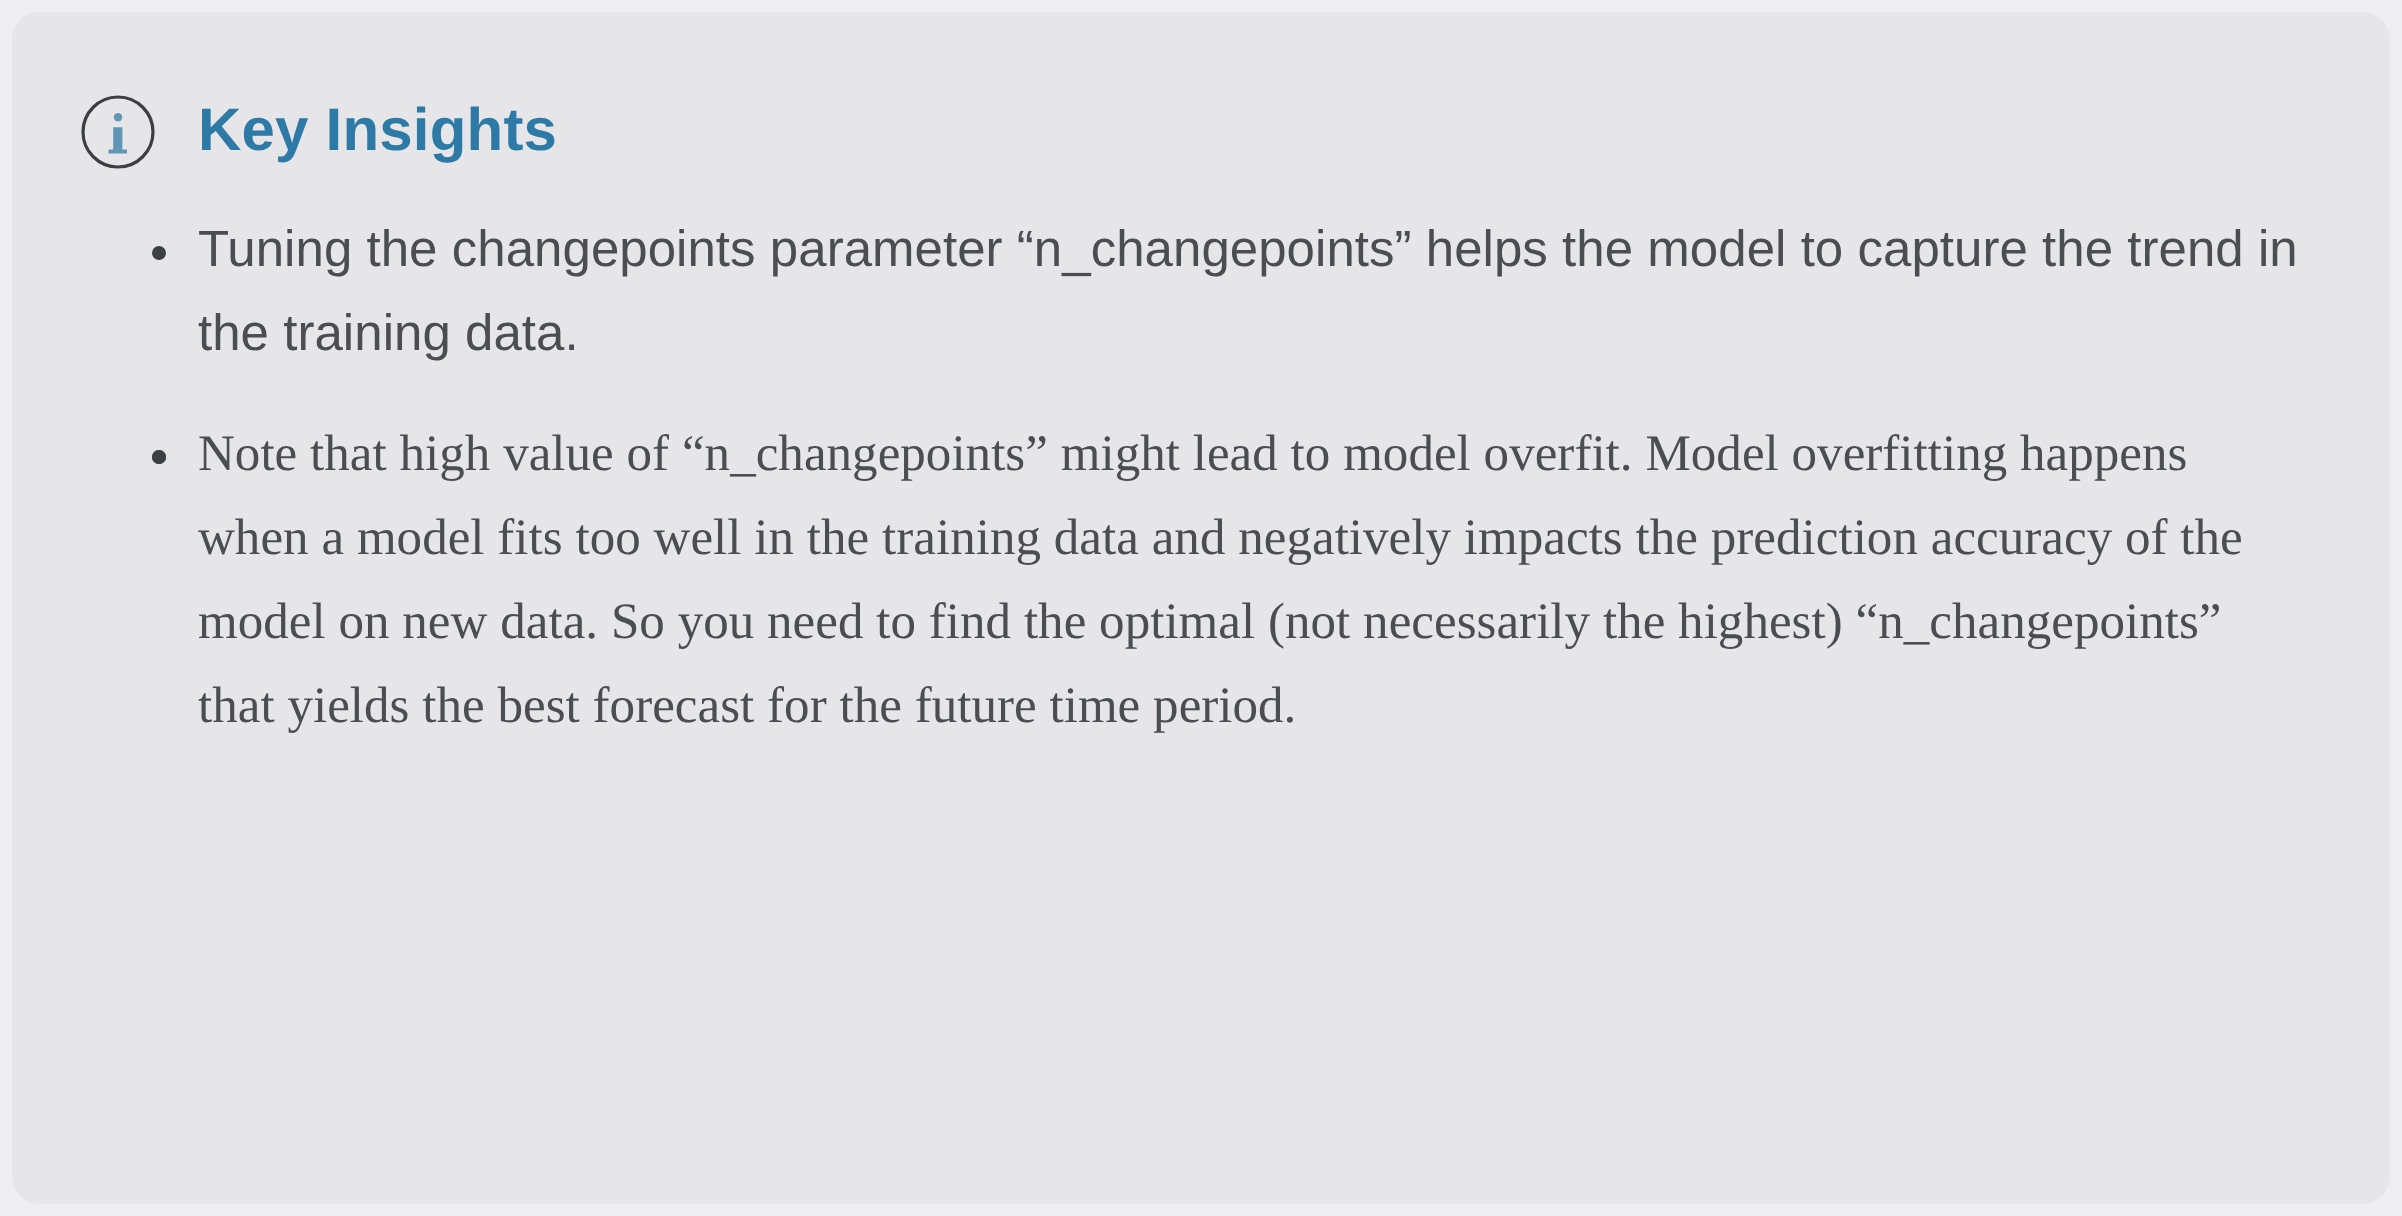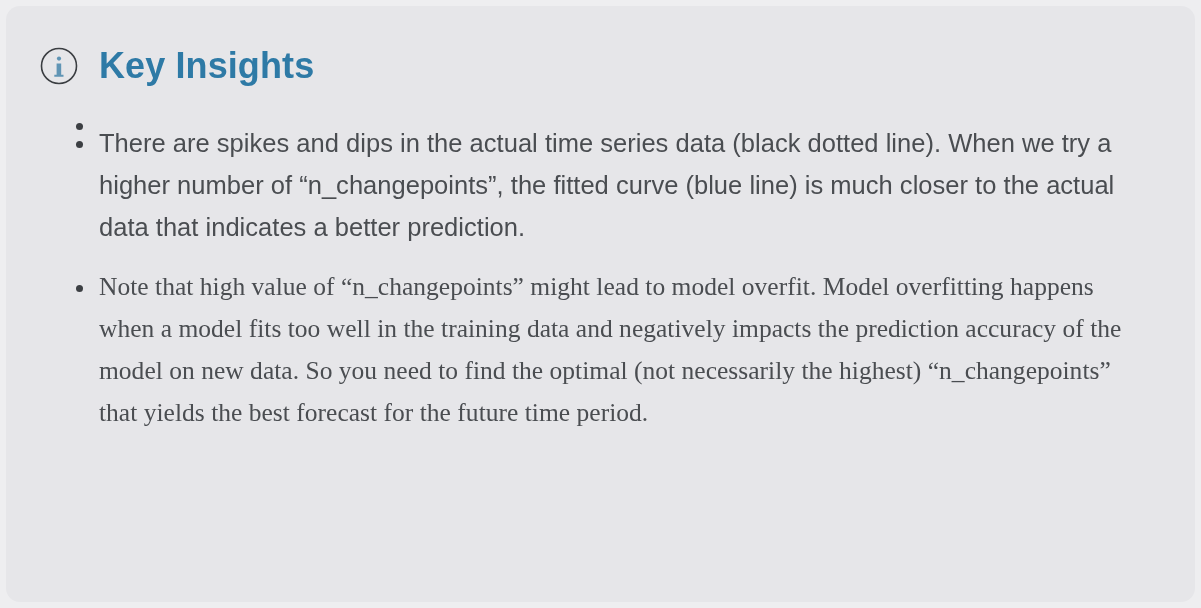--- a/index.html
+++ b/index.html
@@ -34,21 +34,21 @@
 
   .info-icon {
     width: 40px;
     height: 40px;
     flex: 0 0 40px;
     display: block;
   }
 
   .callout-title {
     margin-left: 20px;
-    font-size: 36px;
+    font-size: 30px;
     font-weight: bold;
     color: #2e7aa6;
     letter-spacing: 0.1px;
     line-height: 1;
     white-space: nowrap;
   }
 
   .insight-list {
     margin: 0;
     padding: 18px 0 0 0;
@@ -97,24 +97,24 @@
         <circle cx="20" cy="12.6" r="2.1" fill="#6095b5"></circle>
         <path d="M17.6 17.6 h4.6 v11.2 h2.3 v1.9 h-9.2 v-1.9 h2.3 z" fill="#6095b5"></path>
       </svg>
     </span>
     <div class="callout-title">Key Insights</div>
   </div>
 
   <ul class="insight-list">
     <li class="insight-item">
       <span class="bullet-dot"></span>
+      <span class="insight-text">Tuning the changepoints parameter “n_changepoints” helps the model to capture the trend in the training data.</span>
     </li>
     <li class="insight-item">
       <span class="bullet-dot"></span>
-      <span class="insight-text">There are spikes and dips in the actual time series data (black dotted line). When we try a higher number of “n_changepoints”, the fitted curve (blue line) is much closer to the actual data that indicates a better prediction.</span>
     </li>
     <li class="insight-item">
       <span class="bullet-dot"></span>
       <span class="insight-text">Note that high value of “n_changepoints” might lead to model overfit. Model overfitting happens when a model fits too well in the training data and negatively impacts the prediction accuracy of the model on new data. So you need to find the optimal (not necessarily the highest) “n_changepoints” that yields the best forecast for the future time period.</span>
     </li>
   </ul>
 
 </div>
 
 </body></html>

